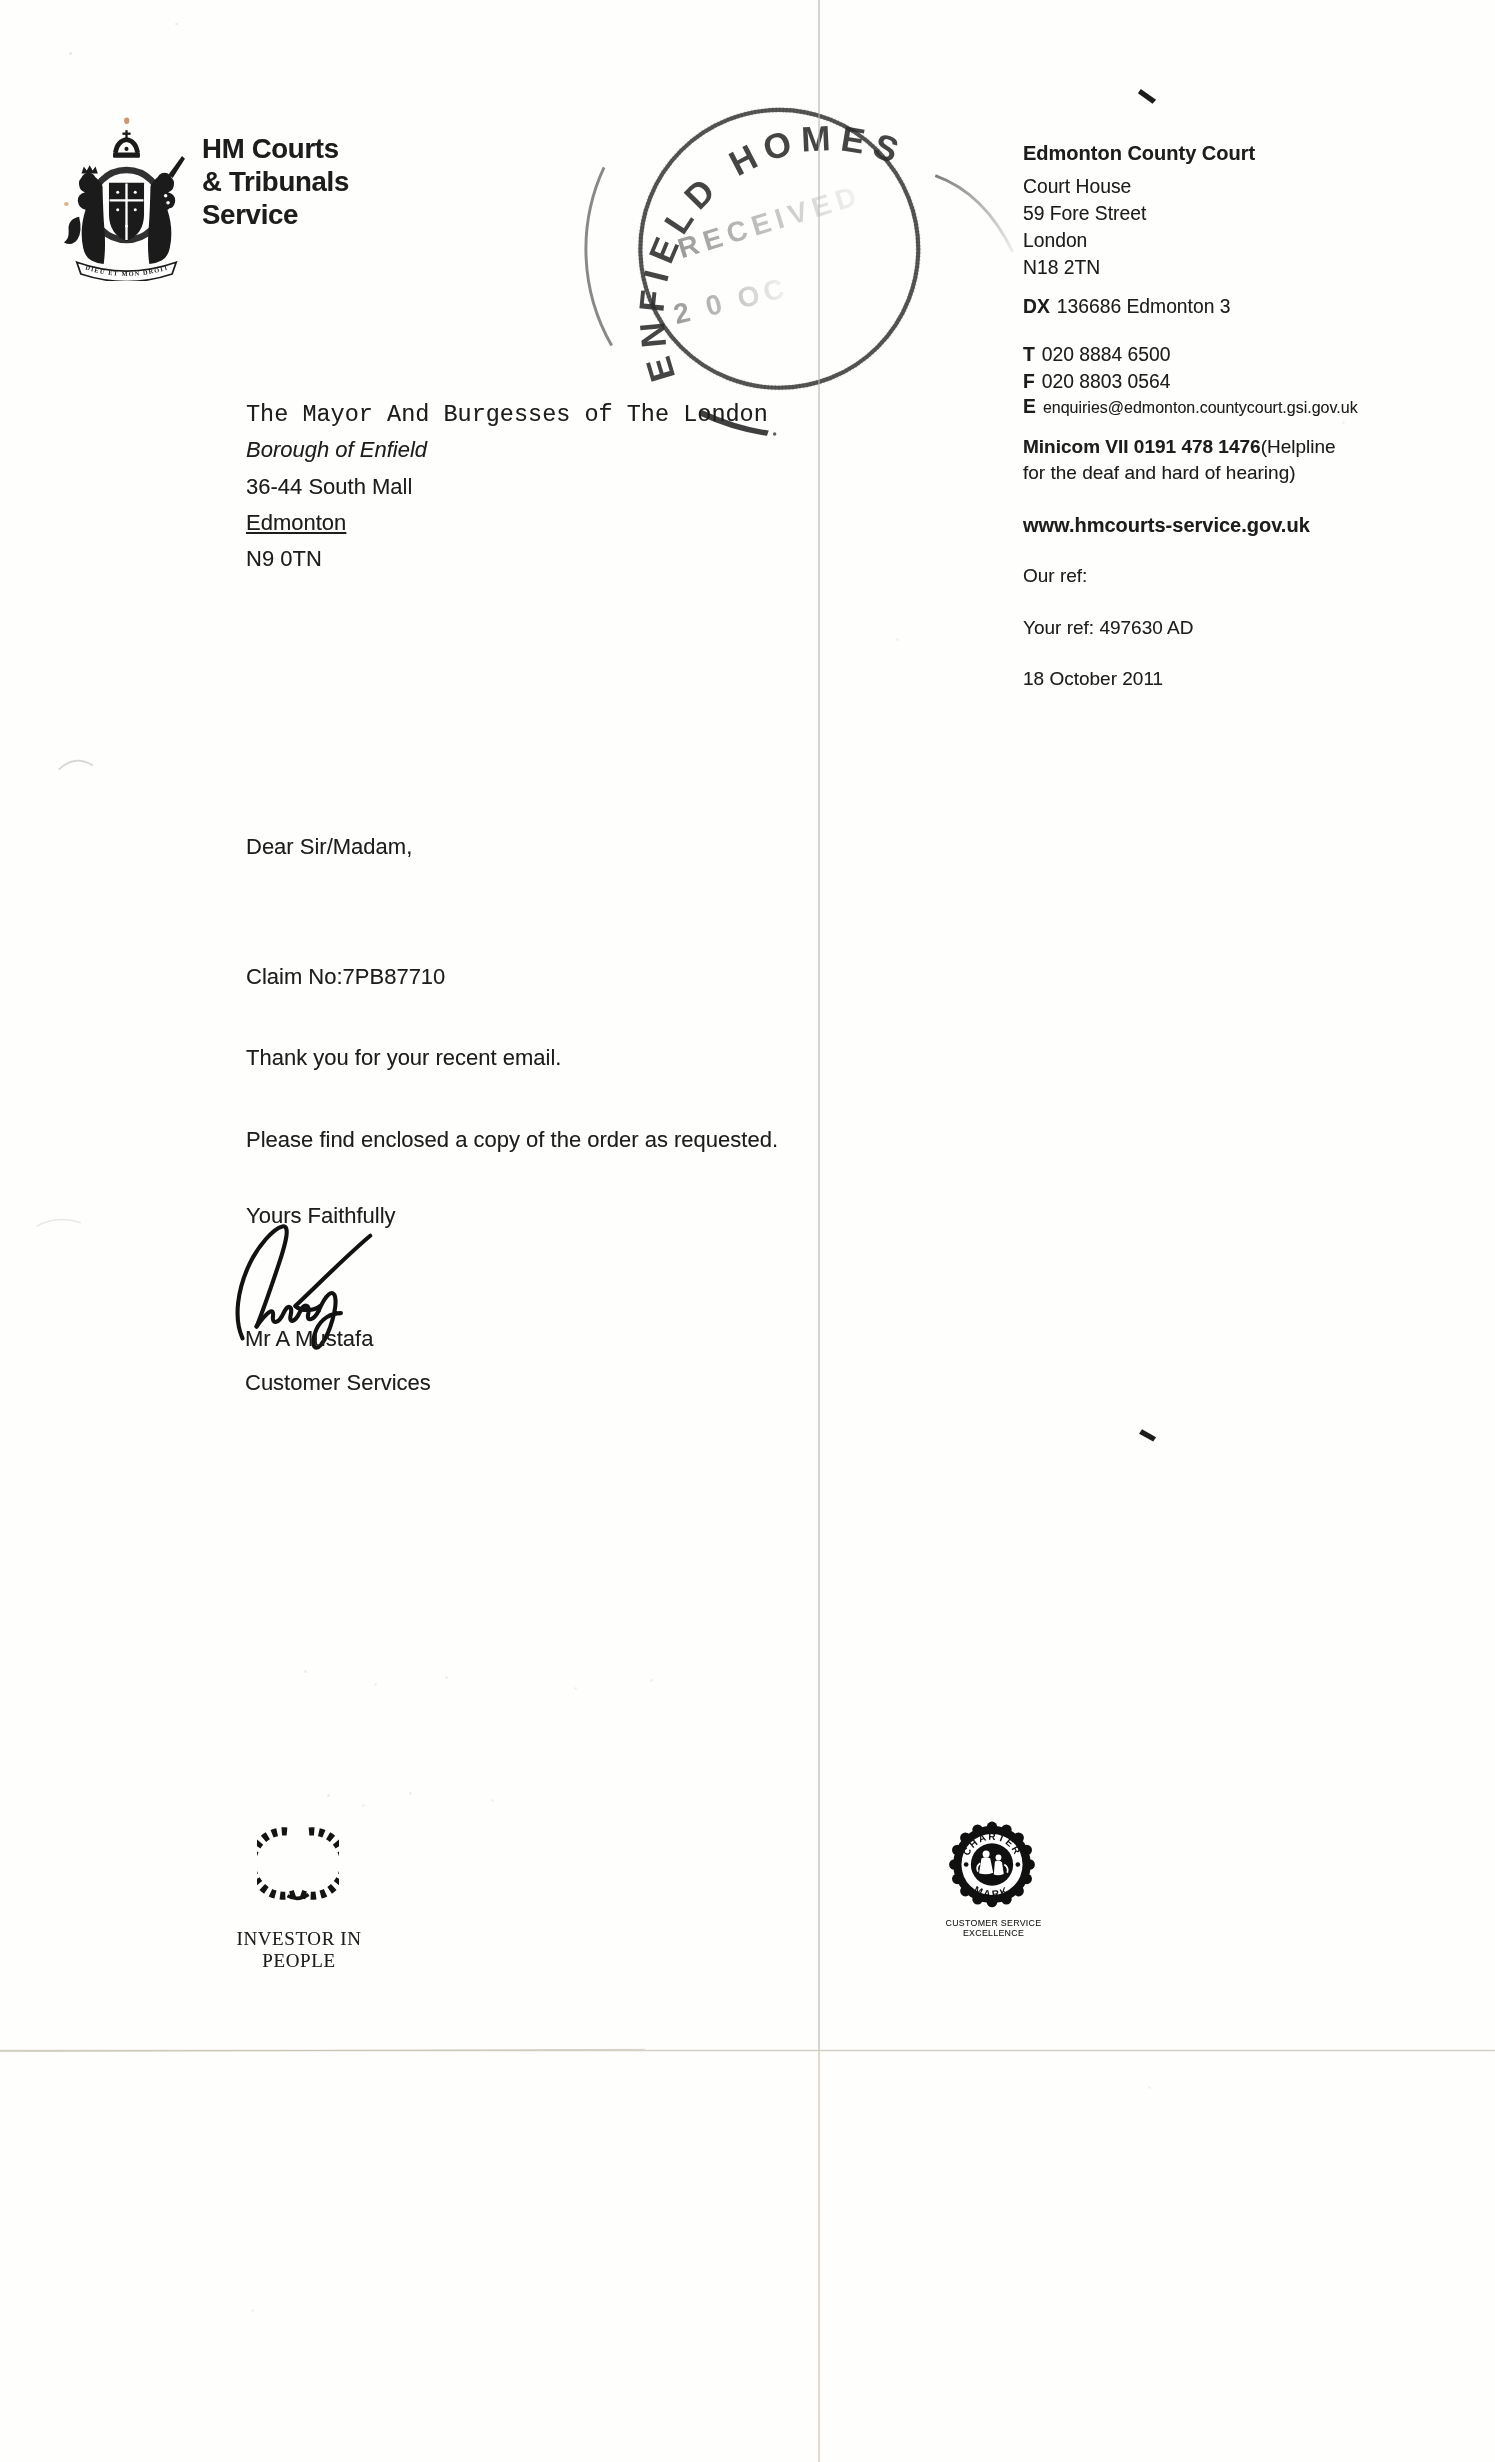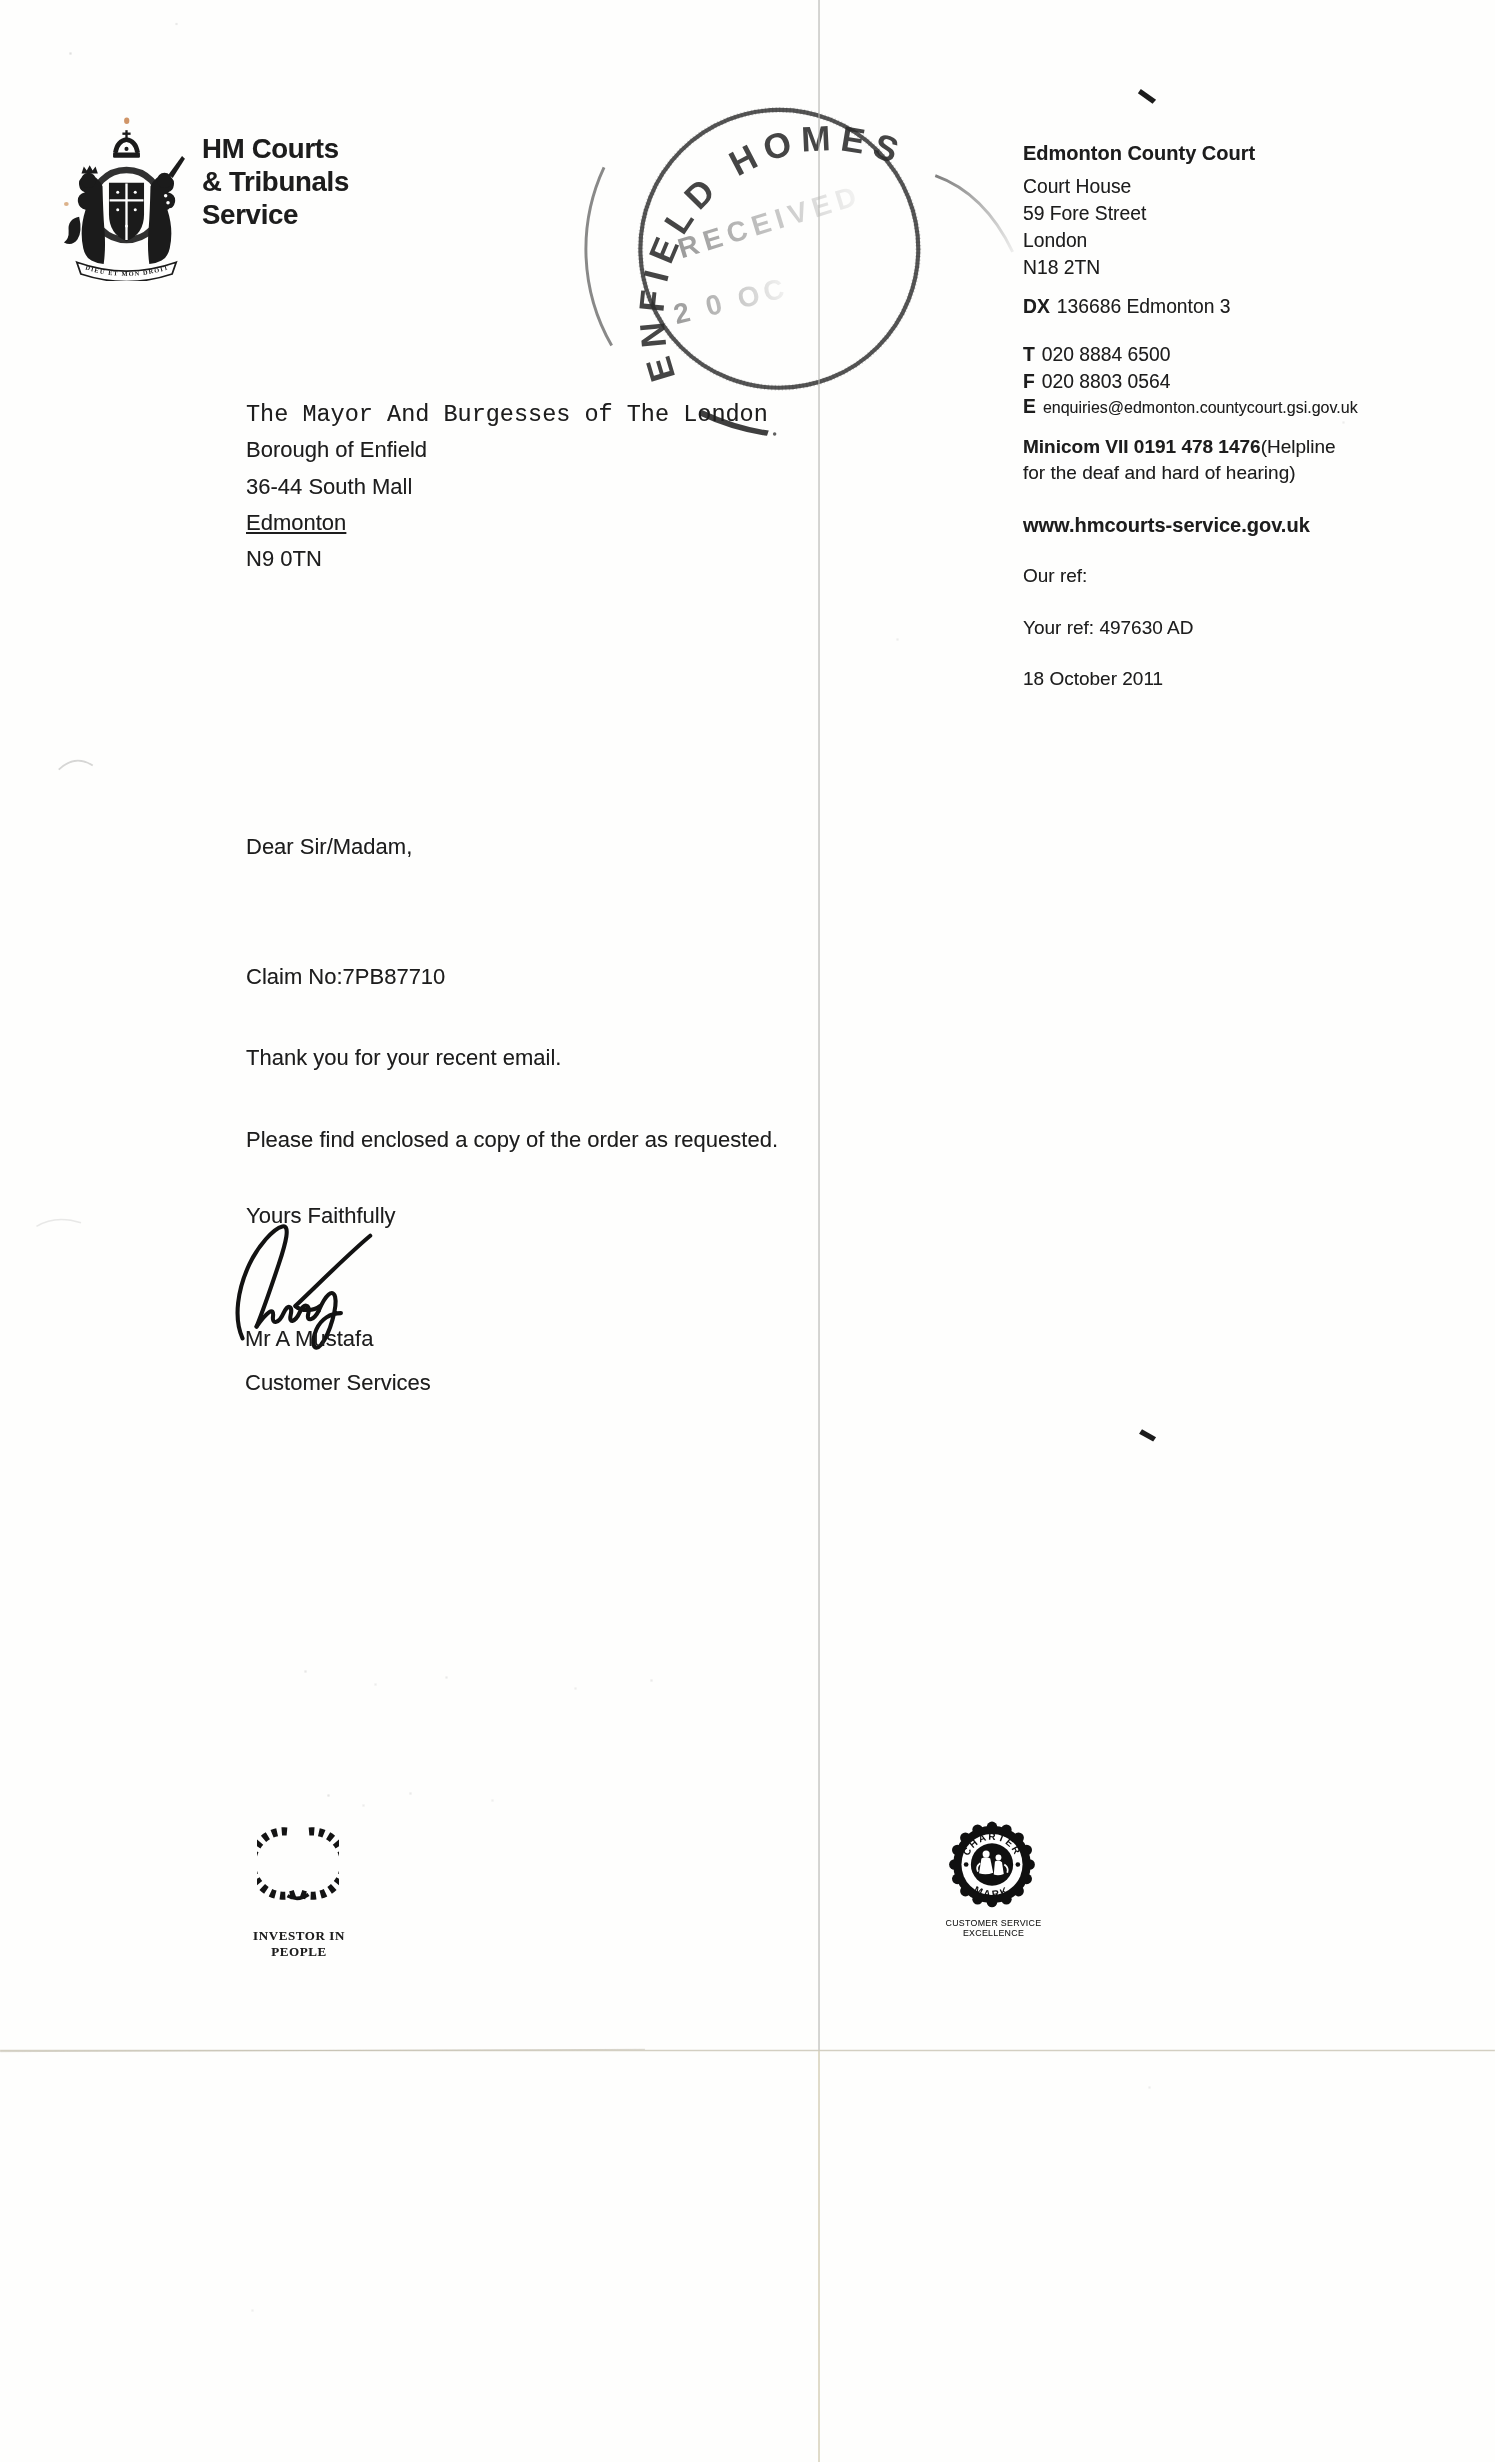--- a/index.html
+++ b/index.html
@@ -35,28 +35,28 @@
   .minicom2{top:320px;font-size:19px;}
   .website{top:372px;font-size:20px;font-weight:700;}
   .ourref{top:423px;font-size:19px;}
   .yourref{top:475px;font-size:19px;}
   .datel{top:526px;font-size:19px;}
   .blabel{font-weight:700;margin-right:7px;}
   
   .recipient{left:246px;top:401px;width:528px;}
   .recipient .rline{position:absolute;left:0;font-size:22px;white-space:nowrap;}
   .recipient .rline:first-child{font-size:23.5px;font-family:Liberation Mono, monospace;}
-  .r0{top:0;} .r1{top:36px;} .r2{top:73px;} .r3{top:109px;text-decoration:underline;} .r4{top:145px;}
+  .r0{top:0;} .r1{top:36px;font-style:italic;} .r2{top:73px;} .r3{top:109px;text-decoration:underline;} .r4{top:145px;}
   
   .bodyline{left:246px;font-size:22px;white-space:nowrap;}
   .sig-name{left:245px;top:1326px;font-size:22px;}
   .sig-role{left:245px;top:1370px;font-size:22px;}
   
   .iip-text{left:224px;top:1928px;width:150px;text-align:center;
-    font-family:"Liberation Serif", serif;font-weight:700;font-size:13px;letter-spacing:0.6px;}
+    font-family:"Liberation Serif", serif;font-weight:400;font-size:19px;letter-spacing:0.6px;}
   .charter-sub{left:918px;top:1918px;width:151px;text-align:center;
     font-size:8.8px;font-weight:400;letter-spacing:0.3px;}
   
   .artifacts{left:0;top:0;pointer-events:none;z-index:6;}
   .stamp-layer{z-index:3;}
   .speck{width:1.2px;height:1.2px;background:transparent;
     box-shadow:
       70px 53px 0 0.6px rgba(90,90,90,.18),
       176px 23.5px 0 0.6px rgba(90,90,90,.12),
       305px 1671px 0 0.6px rgba(90,90,90,.14),

